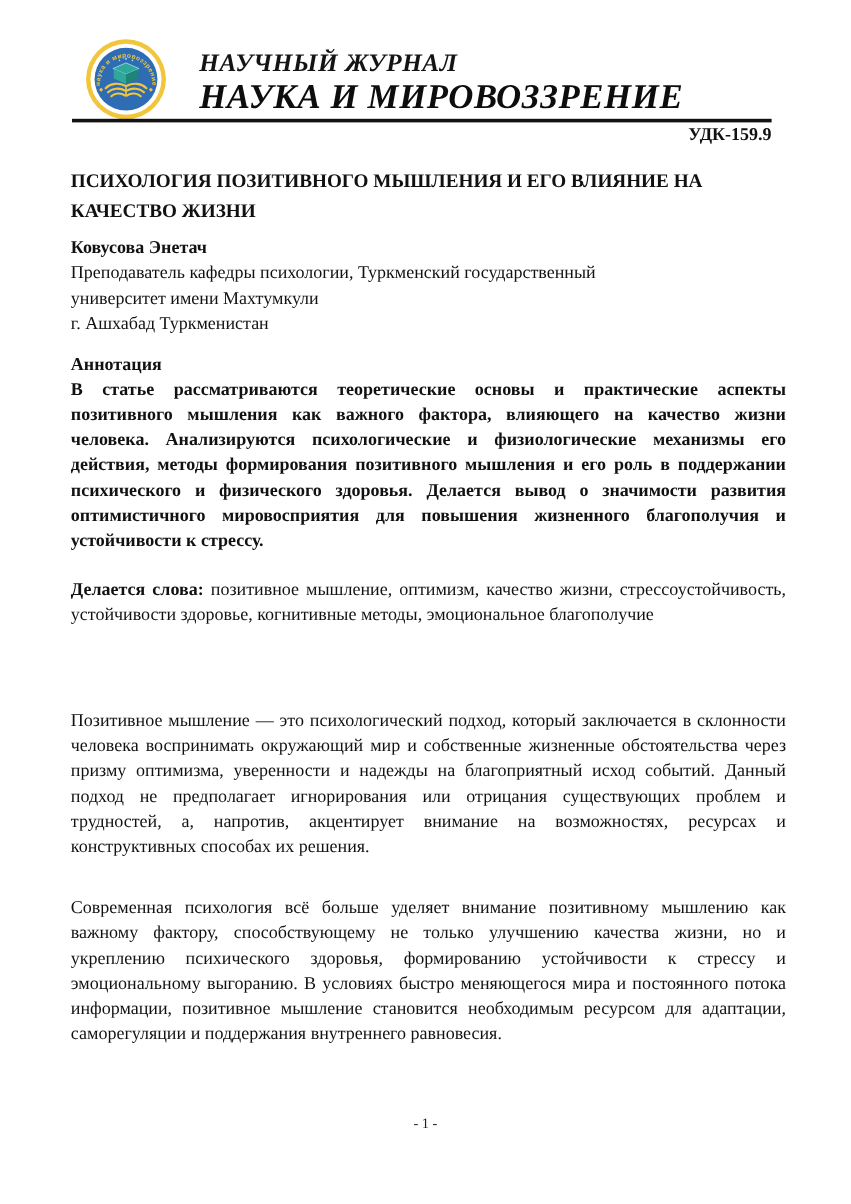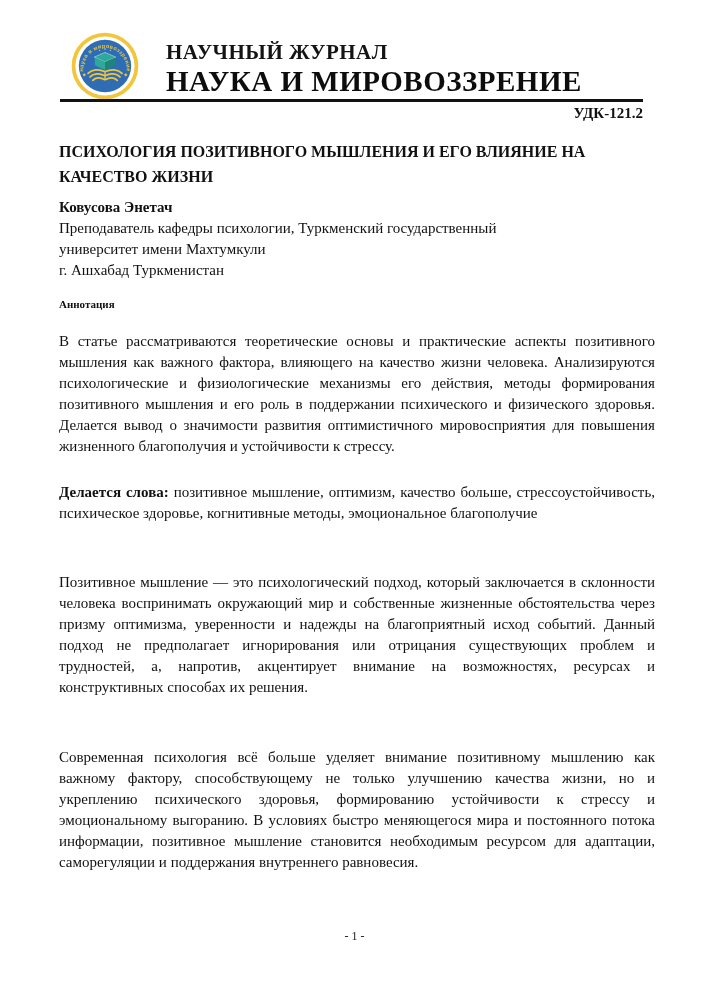--- a/index.html
+++ b/index.html
@@ -8,21 +8,21 @@
     width: 709px; height: 1003px;
     font-family: "Liberation Serif", serif;
     color: #111;
     position: relative;
     overflow: hidden;
   }
   .page { position: absolute; inset: 0; background: #fff; }
 
   .logo { position: absolute; left: 71px; top: 31px; width: 68px; height: 70px; }
 
-  .masthead { position: absolute; left: 166px; top: 39px; }
+  .masthead { position: absolute; left: 166px; top: 39px; font-style: italic; }
   .masthead .kicker {
     font-size: 21px; font-weight: bold; line-height: 26px; color: #141414;
     letter-spacing: 0.5px; white-space: nowrap;
   }
   .masthead .journal-title {
     font-size: 29px; font-weight: bold; line-height: 33px; color: #0d0d0d;
     letter-spacing: 0.5px; white-space: nowrap;
   }
 
   .rule { position: absolute; left: 60px; top: 99px; width: 583px; height: 3px; background: #121212; }
@@ -32,29 +32,29 @@
     text-align: right; font-weight: bold; font-size: 15px; color: #111;
   }
 
   .block { position: absolute; left: 59px; width: 596px; }
 
   .article-title { top: 139px; font-size: 16px; font-weight: bold; line-height: 25px; }
 
   .author-block { top: 197px; font-size: 15px; line-height: 21px; }
   .author-name { font-weight: bold; }
 
-  .section-heading { font-size: 11px; font-weight: bold; line-height: 21px; }
+  .section-heading { font-size: 15px; font-weight: bold; line-height: 21px; }
   .annotation-heading { top: 294px; }
   .intro-heading { top: 557px; }
 
   .para { font-size: 15px; line-height: 21px; text-align: justify; }
-  .abstract { top: 331px; }
+  .abstract { top: 315px; font-weight: bold; }
   .keywords { top: 482px; }
   .keywords .kw-label { font-weight: bold; }
-  .intro-p1 { top: 572px; }
+  .intro-p1 { top: 591px; }
   .intro-p2 { top: 747px; }
 
   .footer-pagenum {
     position: absolute; left: 0; top: 929px; width: 709px;
     text-align: center; font-size: 12px; color: #222; line-height: 14px;
   }
 </style>
 </head>
 <body>
 
@@ -92,34 +92,34 @@
     <line x1="50" y1="57" x2="50" y2="71" stroke="#F2C63C" stroke-width="2"></line>
   </svg>
 
   <div class="masthead">
     <div class="kicker">НАУЧНЫЙ ЖУРНАЛ</div>
     <div class="journal-title">НАУКА И МИРОВОЗЗРЕНИЕ</div>
   </div>
 
   <div class="rule"></div>
 
-  <div class="udk">УДК-121.2</div>
+  <div class="udk">УДК-159.9</div>
 
   <div class="block author-block">
     <div class="author-name">Ковусова Энетач</div>
     <div>Преподаватель кафедры психологии, Туркменский государственный</div>
     <div>университет имени Махтумкули</div>
     <div>г. Ашхабад Туркменистан</div>
   </div>
 
   <div class="block article-title">ПСИХОЛОГИЯ ПОЗИТИВНОГО МЫШЛЕНИЯ И ЕГО ВЛИЯНИЕ НА КАЧЕСТВО ЖИЗНИ</div>
 
   <div class="block section-heading annotation-heading">Аннотация</div>
   <div class="block para abstract">В статье рассматриваются теоретические основы и практические аспекты позитивного мышления как важного фактора, влияющего на качество жизни человека. Анализируются психологические и физиологические механизмы его действия, методы формирования позитивного мышления и его роль в поддержании психического и физического здоровья. Делается вывод о значимости развития оптимистичного мировосприятия для повышения жизненного благополучия и устойчивости к стрессу.</div>
 
-  <div class="block para keywords"><span class="kw-label">Делается слова:</span><span> позитивное мышление, оптимизм, качество больше, стрессоустойчивость, психическое здоровье, когнитивные методы, эмоциональное благополучие</span></div>
+  <div class="block para keywords"><span class="kw-label">Делается слова:</span><span> позитивное мышление, оптимизм, качество жизни, стрессоустойчивость, устойчивости здоровье, когнитивные методы, эмоциональное благополучие</span></div>
 
   <div class="block para intro-p1">Позитивное мышление — это психологический подход, который заключается в склонности человека воспринимать окружающий мир и собственные жизненные обстоятельства через призму оптимизма, уверенности и надежды на благоприятный исход событий. Данный подход не предполагает игнорирования или отрицания существующих проблем и трудностей, а, напротив, акцентирует внимание на возможностях, ресурсах и конструктивных способах их решения.</div>
   <div class="block para intro-p2">Современная психология всё больше уделяет внимание позитивному мышлению как важному фактору, способствующему не только улучшению качества жизни, но и укреплению психического здоровья, формированию устойчивости к стрессу и эмоциональному выгоранию. В условиях быстро меняющегося мира и постоянного потока информации, позитивное мышление становится необходимым ресурсом для адаптации, саморегуляции и поддержания внутреннего равновесия.</div>
 
   <div class="footer-pagenum">- 1 -</div>
 
 </div>
 
 </body></html>

